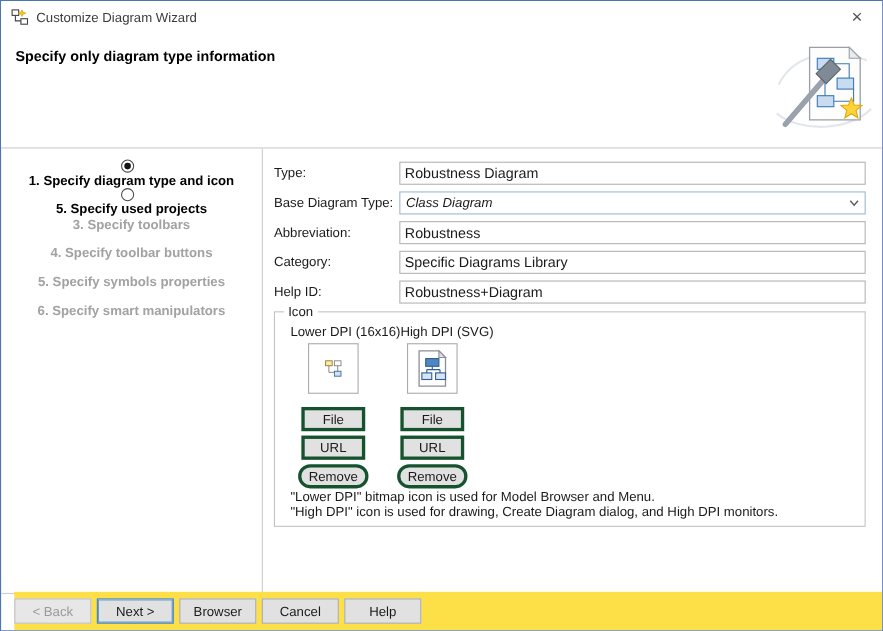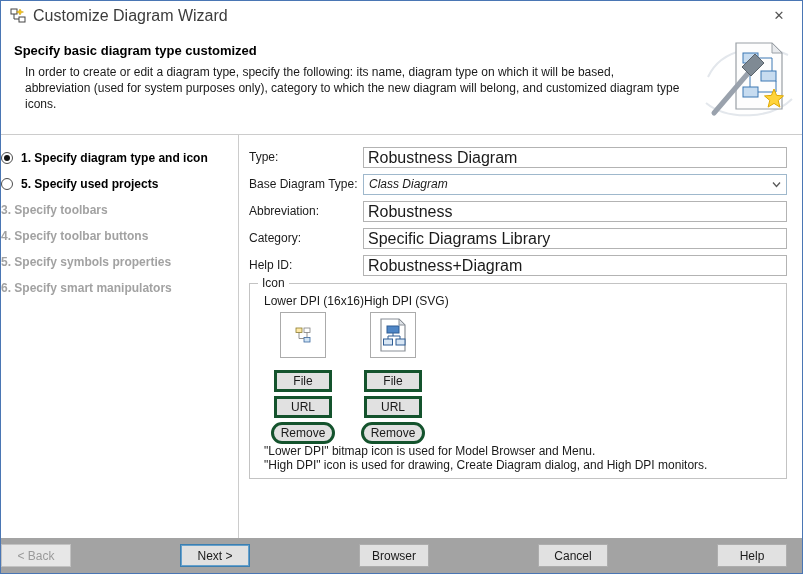--- a/index.html
+++ b/index.html
@@ -16,55 +16,55 @@
     background: #ffffff;
     border: 1px solid #4a76b4;
     overflow: hidden;
   }
   
   .titlebar {
     position: absolute; top:0; left:0; right:0; height:30px;
     background:#ffffff;
   }
   .titlebar .app-icon { position:absolute; left:9px; top:7px; width:16px; height:16px; }
-  .titlebar .title { position:absolute; left:32px; top:0; line-height:30px; color:#3c3c3c; font-size:16px; }
+  .titlebar .title { position:absolute; left:32px; top:0; line-height:30px; color:#3c3c3c; font-size:12px; }
   .close-btn {
     position:absolute; right:6px; top:0; width:34px; height:30px;
     text-align:center; line-height:30px; color:#555; font-size:13px; cursor:pointer;
   }
   
   .header { position:absolute; top:30px; left:0; right:0; height:103px; background:#fff; }
   .header .h-title { position:absolute; left:13px; top:12px; font-weight:bold; font-size:13px; color:#000; }
   .header .h-desc { position:absolute; left:24px; top:33px; width:655px; line-height:16px; color:#1a1a1a; }
   .header .h-graphic { position:absolute; right:8px; top:6px; width:92px; height:88px; }
   .sep-h1 { position:absolute; top:133px; left:0; width:100%; height:1px; background:#cccccc; }
   .sep-h2 { position:absolute; top:538px; left:0; width:100%; height:1px; background:#cccccc; }
   .sep-v  { position:absolute; left:237px; top:134px; height:404px; width:1px; background:#cccccc; }
   
   .sidebar { position:absolute; top:134px; left:0; width:237px; height:404px; padding-top:10px; }
-  .step { display:flex; align-items:center; height:26px; font-weight:bold; }
+  .step { display:flex; align-items:center; height:26px; font-weight:bold;flex-direction:column; }
   .step .radio {
     width:12px; height:12px; border:1px solid #4c4c4c; border-radius:50%;
     background:#fff; margin-right:8px; flex:0 0 auto;
   }
   .step .radio.selected::after {
     content:''; display:block; width:6px; height:6px; margin:2px;
     background:#141414; border-radius:50%;
   }
   .step .lbl { color:#000; }
   .step.disabled { color:#a2a2a2; }
   .step.disabled .lbl { color:#a2a2a2; }
   
   .main { position:absolute; left:238px; top:134px; width:565px; height:404px; }
   .frow { position:absolute; left:10px; right:17px; height:22px; }
   .frow .flabel { position:absolute; left:0; top:0; line-height:21px; color:#1a1a1a; }
   .frow input[type=text] {
     position:absolute; left:114px; right:0; top:0; height:21px; width:calc(100% - 114px);
     border:1px solid #b3b3b3; padding:0 4px; font-family:"Liberation Sans", sans-serif;
-    font-size:16px; color:#1a1a1a; background:#fff; outline:none;
+    font-size:13px; color:#1a1a1a; background:#fff; outline:none;
   }
   .combo {
     position:absolute; left:114px; right:0; top:0; height:21px;
     border:1px solid #9fb8cc; background:#fff; cursor:pointer;font-style:italic;
   }
   .combo .combo-value { position:absolute; left:5px; top:0; line-height:19px; }
   .combo .chev { position:absolute; right:4px; top:4px; width:11px; height:11px; }
   
   .group {
     position:absolute; left:10px; right:17px; top:148px; height:196px;
@@ -80,22 +80,22 @@
   }
   .gbtn {
     position:absolute; height:22px; width:58px;
     background:#e1e1e1; border:3px solid #14532d; font-family:"Liberation Sans", sans-serif;
     font-size:12px; color:#1a1a1a; cursor:pointer;
   }
   .gbtn.wide { width:64px;border-radius:11px; }
   .notes { position:absolute; left:14px; top:160px; line-height:14px; color:#1a1a1a; }
   
   .footer {
-    position:absolute; left:0; right:0; bottom:0; height:35px; background:#a3a3a3;
-    display:flex; align-items:center; justify-content:space-between; gap:5px; padding-right:15px;
+    position:absolute; left:12px; right:0; bottom:0; height:35px; background:#fde047;
+    display:flex; align-items:center; justify-content:flex-start; gap:5px; padding-right:15px;
   }
   .fbtn {
     width:70px; height:23px; background:#e1e1e1; border:1px solid #adadad;
     font-family:"Liberation Sans", sans-serif; font-size:12px; color:#1a1a1a; cursor:pointer;
   }
   .fbtn.disabled { color:#9a9a9a; background:#e7e7e7; border-color:#c2c2c2; cursor:default; }
   .fbtn.focused { border-color:#3c7fb1; box-shadow: inset 0 0 0 1px #66a1cc; }
 </style>
 </head>
 <body>
@@ -107,22 +107,21 @@
       <rect x="1" y="1" width="6" height="5" fill="#ffffff" stroke="#444" stroke-width="1"></rect>
       <rect x="9" y="9" width="6" height="5" fill="#ffffff" stroke="#444" stroke-width="1"></rect>
       <path d="M4,6 L4,11 L9,11" fill="none" stroke="#444" stroke-width="1"></path>
       <path d="M10,1 l1.2,2.2 L13.5,4 l-2.3,0.8 L10,7 l-1.2,-2.2 L6.5,4 l2.3,-0.8 Z" fill="#f5c518" stroke="#c99700" stroke-width="0.5"></path>
     </svg>
     <span class="title">Customize Diagram Wizard</span>
     <span class="close-btn">✕</span>
   </div>
 
   <div class="header">
-    <div class="h-title">Specify basic diagram type customized</div>
-    <div class="h-desc">In order to create or edit a diagram type, specify the following: its name, diagram type on which it will be based, abbreviation (used for system purposes only), category to which the new diagram will belong, and customized diagram type icons.</div>
+    <div class="h-title">Specify only diagram type information</div>
     <svg class="h-graphic" viewBox="0 0 92 88">
       <path d="M6,40 C20,10 60,6 86,18" fill="none" stroke="#e3e7ec" stroke-width="2"></path>
       <path d="M4,66 C26,84 70,82 90,62" fill="none" stroke="#e3e7ec" stroke-width="2"></path>
       <path d="M34,6 h36 l10,10 v56 h-46 Z" fill="#fdfdfd" stroke="#9aa0a6" stroke-width="1.2"></path>
       <path d="M70,6 l10,10 h-10 Z" fill="#e8eaed" stroke="#9aa0a6" stroke-width="1"></path>
       <rect x="41" y="16" width="15" height="10" fill="#c7dcf0" stroke="#3c78b4"></rect>
       <rect x="59" y="34" width="15" height="10" fill="#c7dcf0" stroke="#3c78b4"></rect>
       <rect x="41" y="50" width="15" height="10" fill="#c7dcf0" stroke="#3c78b4"></rect>
       <path d="M48,26 v24 M56,21 h14 v13 M56,55 h18 v-11" fill="none" stroke="#3c78b4"></path>
       <line x1="12" y1="76" x2="48" y2="34" stroke="#9aa2ad" stroke-width="5" stroke-linecap="round"></line>

